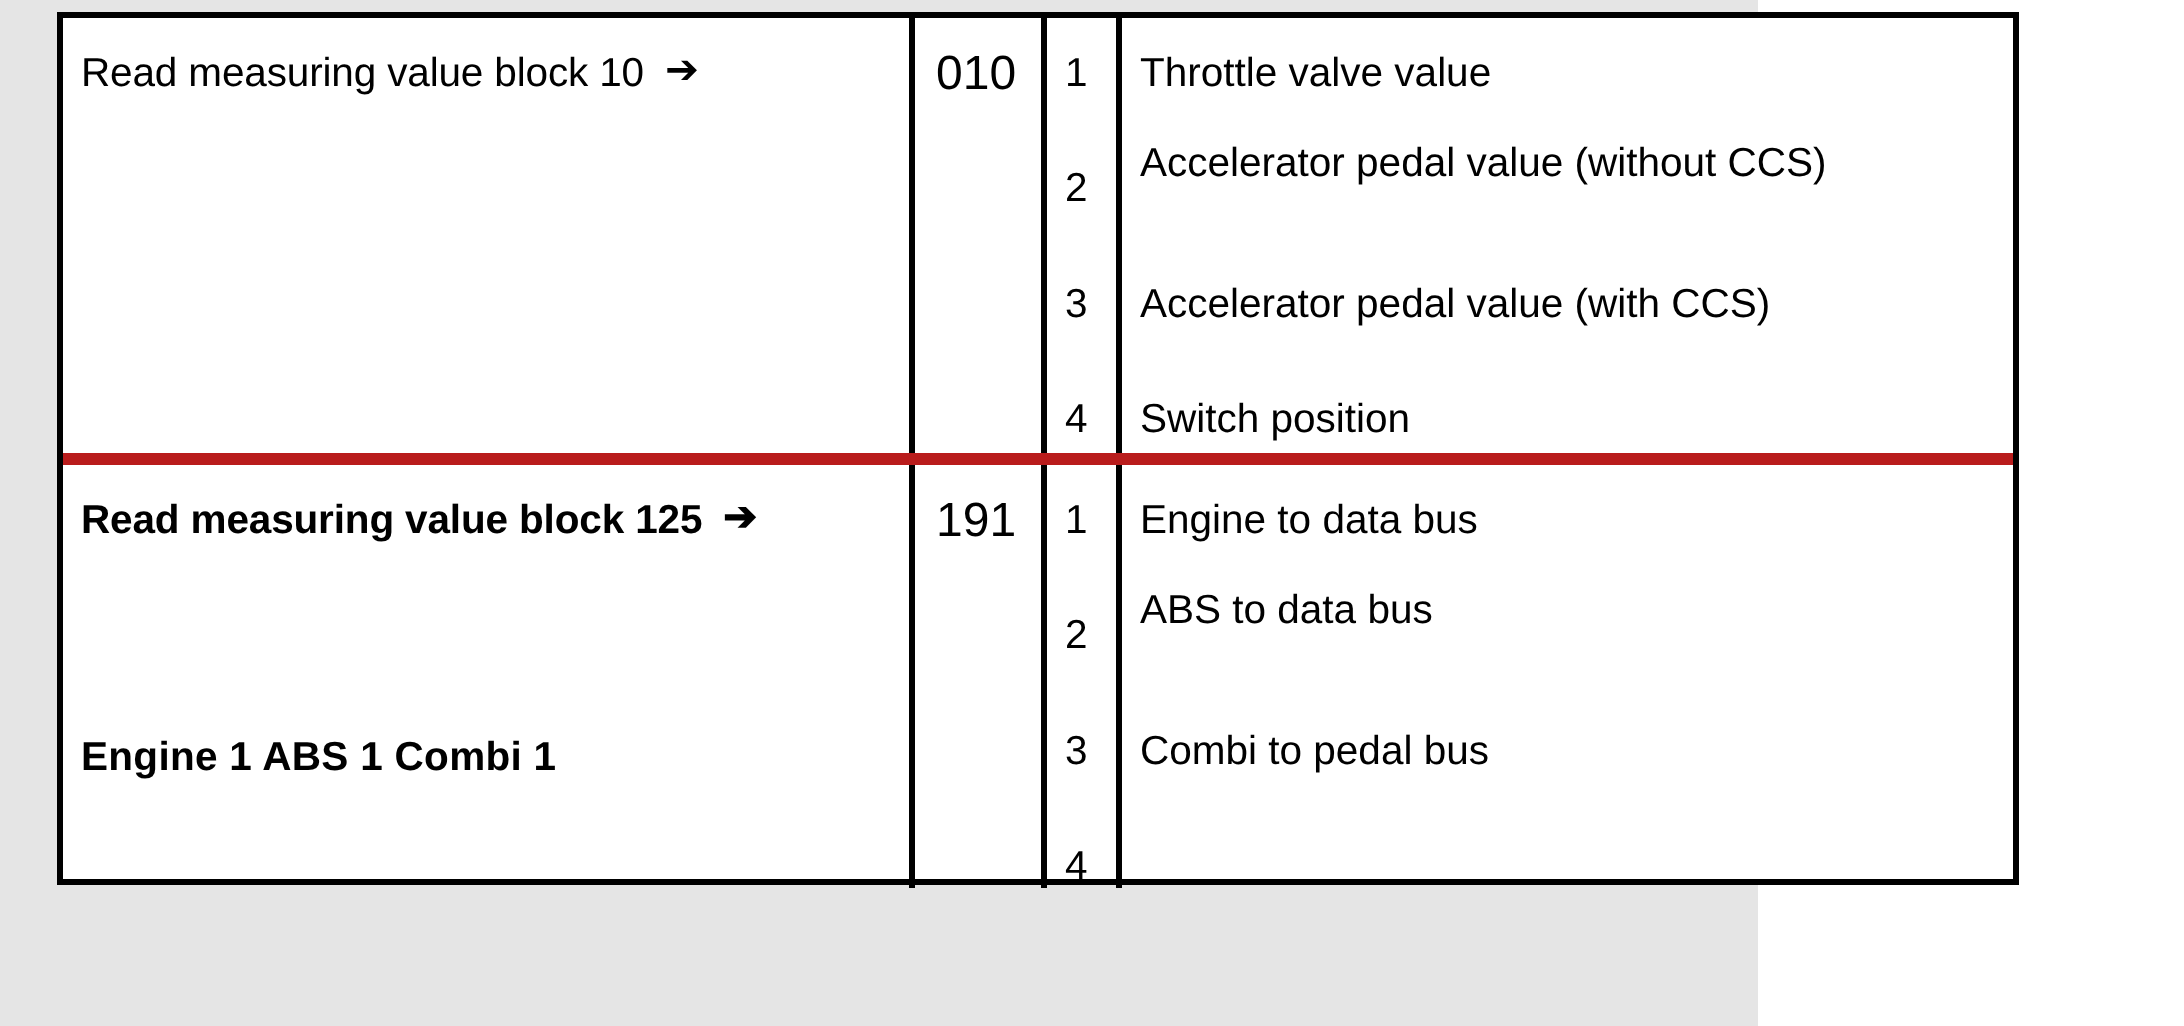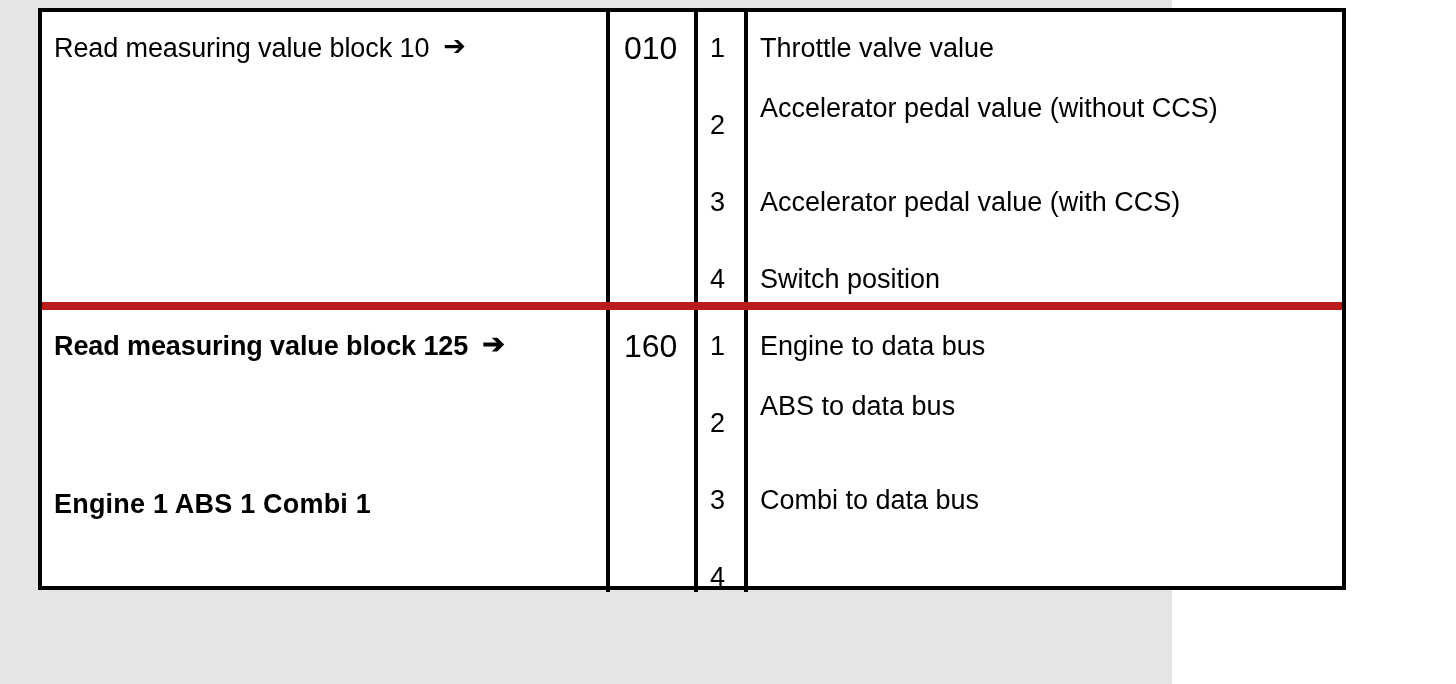--- a/index.html
+++ b/index.html
@@ -180,34 +180,34 @@
     <div class="mvb-block">
 
       <div class="col-command">
         <div class="cmd-title is-bold">
           <span>Read measuring value block 125</span><span class="cmd-arrow">➔</span>
         </div>
         <div class="cmd-value">Engine 1 ABS 1 Combi 1</div>
       </div>
 
       <div class="col-code">
-        <div class="code-text">160</div>
+        <div class="code-text">191</div>
       </div>
 
       <div class="col-index">
         <div class="idx-cell idx-0">1</div>
         <div class="idx-cell idx-1">2</div>
         <div class="idx-cell idx-2">3</div>
         <div class="idx-cell idx-3">4</div>
       </div>
 
       <div class="col-desc">
         <div class="desc-cell desc-0">Engine to data bus</div>
         <div class="desc-cell desc-1">ABS to data bus</div>
-        <div class="desc-cell desc-2">Combi to data bus</div>
+        <div class="desc-cell desc-2">Combi to pedal bus</div>
         <div class="desc-cell desc-3"></div>
       </div>
 
     </div>
 
   </div>
 
 </div>
 
 </body></html>

